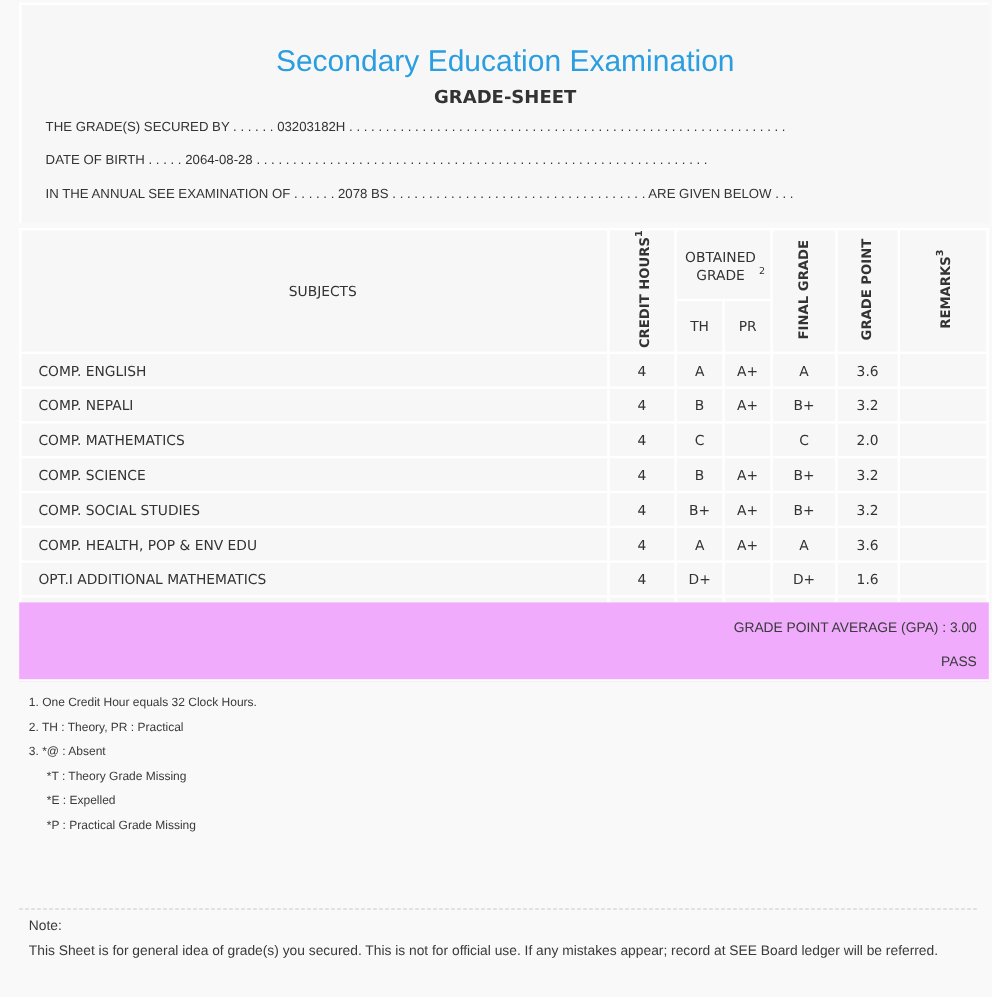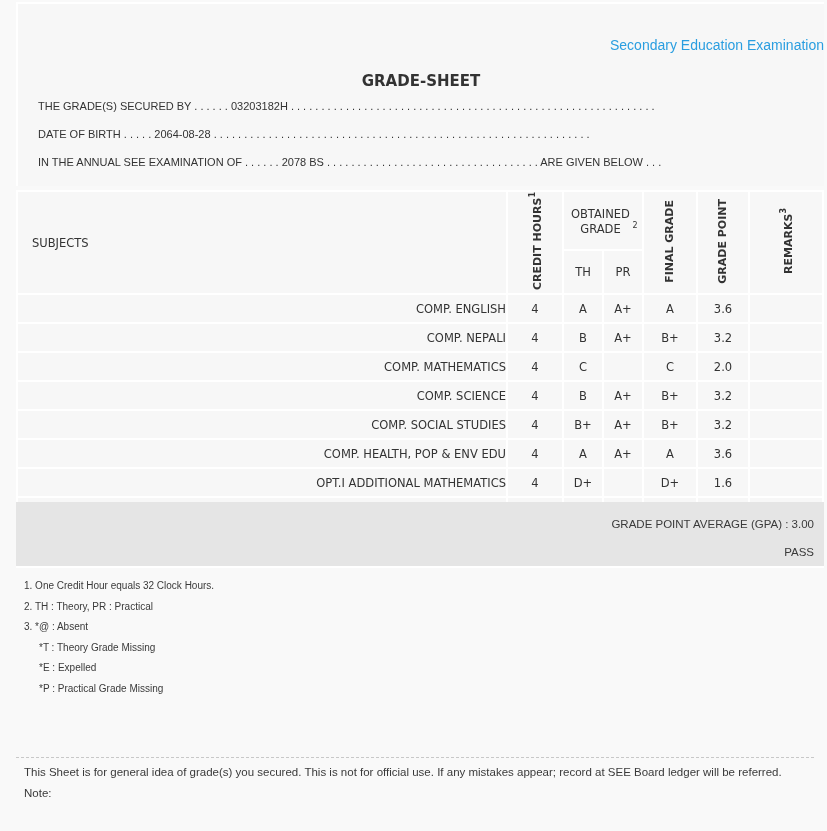--- a/index.html
+++ b/index.html
@@ -9,48 +9,48 @@
     background: #f9f9f9;
     font-family: "DejaVu Sans", sans-serif;
     font-size: 12px; color: #3a3a3a;
   }
   .page { position: relative; width: 827px; height: 831px; }
   .head-box {
     position: absolute; left: 16px; top: 2px; width: 808px; height: 184px;
     background: #f7f7f7; border-left: 2px solid #fff; border-top: 2px solid #fff;
   }
   .title {
-    position: absolute; left: 0; right: 0; top: 33px; text-align: right;
-    color: #2a9ee0; font-size: 14px; font-family: "Liberation Sans", sans-serif;
+    position: absolute; left: 0; right: 0; top: 33px; text-align: center;
+    color: #2a9ee0; font-size: 25px; font-family: "Liberation Sans", sans-serif;
   }
   .subtitle {
     position: absolute; left: 0; right: 0; top: 68px; text-align: center;
     font-weight: bold; font-size: 15px; color: #333;
   }
   .info-line {
     position: absolute; left: 20px; font-size: 11px; color: #333; white-space: nowrap;
     font-family: "Liberation Sans", sans-serif;
   }
   table.grades {
     position: absolute; left: 16px; top: 190px; width: 808px;
     border-collapse: collapse; background: #f7f7f7;
   }
   table.grades th, table.grades td {
     border: 2px solid #fff; padding: 0; font-size: 11.5px; color: #333;
   }
   table.grades th { font-weight: bold; }
-  .th-subjects { text-align: left; padding-left: 14px !important; font-weight: normal !important; width: 490px; height: 74px; }
+  .th-subjects { text-align: center; padding-left: 14px !important; font-weight: normal !important; width: 490px; height: 74px; }
   .vert { writing-mode: vertical-rl; transform: rotate(180deg); display: inline-block; line-height: 12px; font-size: 11px; }
   .th-v { text-align: center; vertical-align: middle; }
   sup { font-size: 8px; }
-  td.subj { text-align: right; padding-left: 14px !important; height: 29px; }
+  td.subj { text-align: left; padding-left: 14px !important; height: 29px; }
   td.c { text-align: center; }
   .gpa-box {
     position: absolute; left: 16px; top: 502px; width: 808px; height: 66px;
-    background: #e5e5e5; border-bottom: 2px solid #fff;
+    background: #f0abfc; border-bottom: 2px solid #fff;
   }
   .gpa { position: absolute; right: 10px; top: 16px; font-size: 11.5px; font-family: "Liberation Sans", sans-serif; }
   .pass { position: absolute; right: 10px; top: 44px; font-size: 11.5px; font-family: "Liberation Sans", sans-serif; text-align: center; }
   .legend {
     position: absolute; left: 24px; top: 576px; font-size: 10px; line-height: 20.5px;
     font-family: "Liberation Sans", sans-serif;
   }
   .legend .indent { padding-left: 15px; }
   .note-box {
     position: absolute; left: 16px; top: 757px; width: 798px;
@@ -179,16 +179,16 @@
   <div class="legend">
     <div>1. One Credit Hour equals 32 Clock Hours.</div>
     <div>2. TH : Theory, PR : Practical</div>
     <div>3. *@ : Absent</div>
     <div class="indent">*T : Theory Grade Missing</div>
     <div class="indent">*E : Expelled</div>
     <div class="indent">*P : Practical Grade Missing</div>
   </div>
 
   <div class="note-box">
+    <div>Note:</div>
     <div>This Sheet is for general idea of grade(s) you secured. This is not for official use. If any mistakes appear; record at SEE Board ledger will be referred.</div>
-    <div>Note:</div>
   </div>
 </div>
 
 </body></html>

